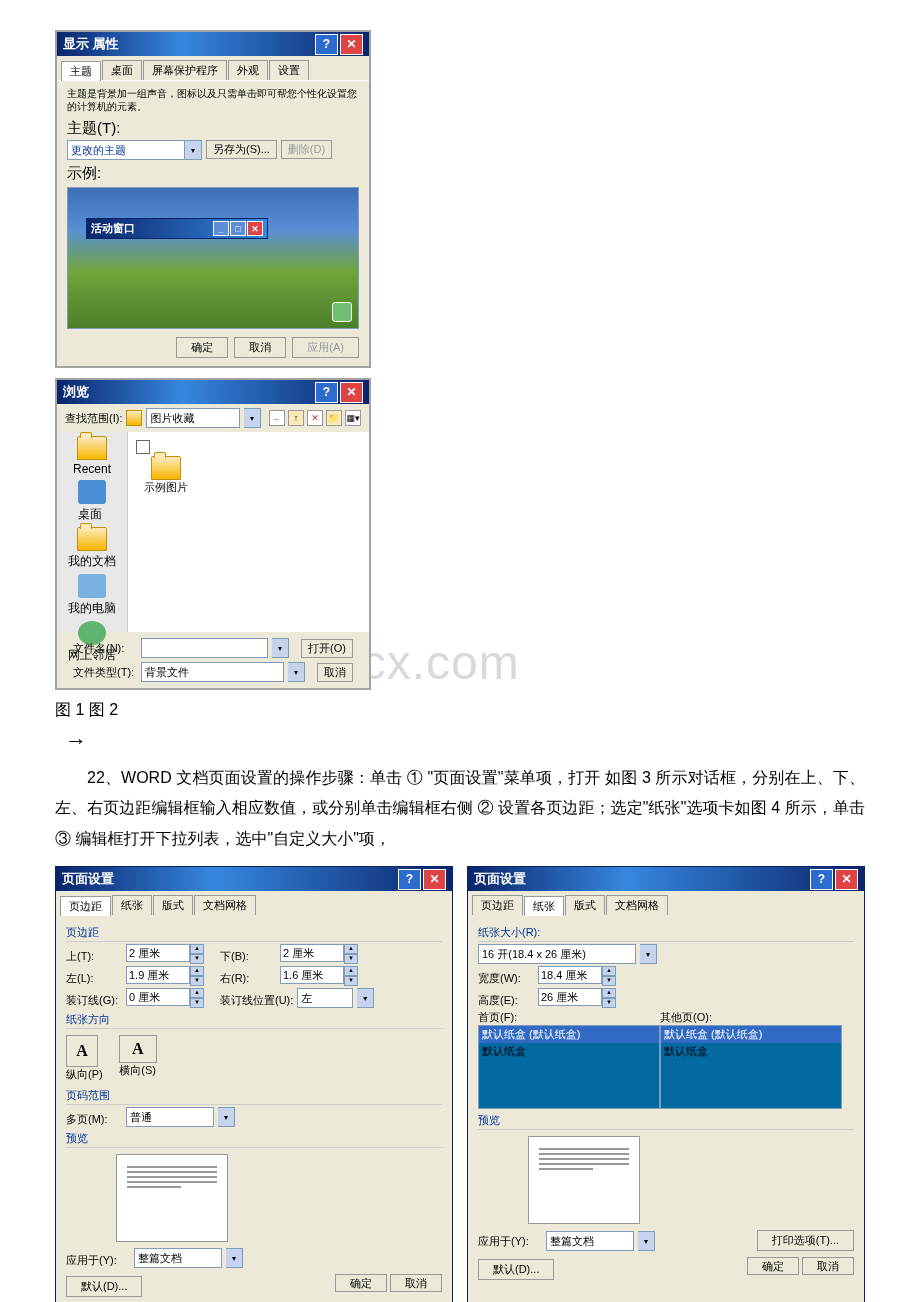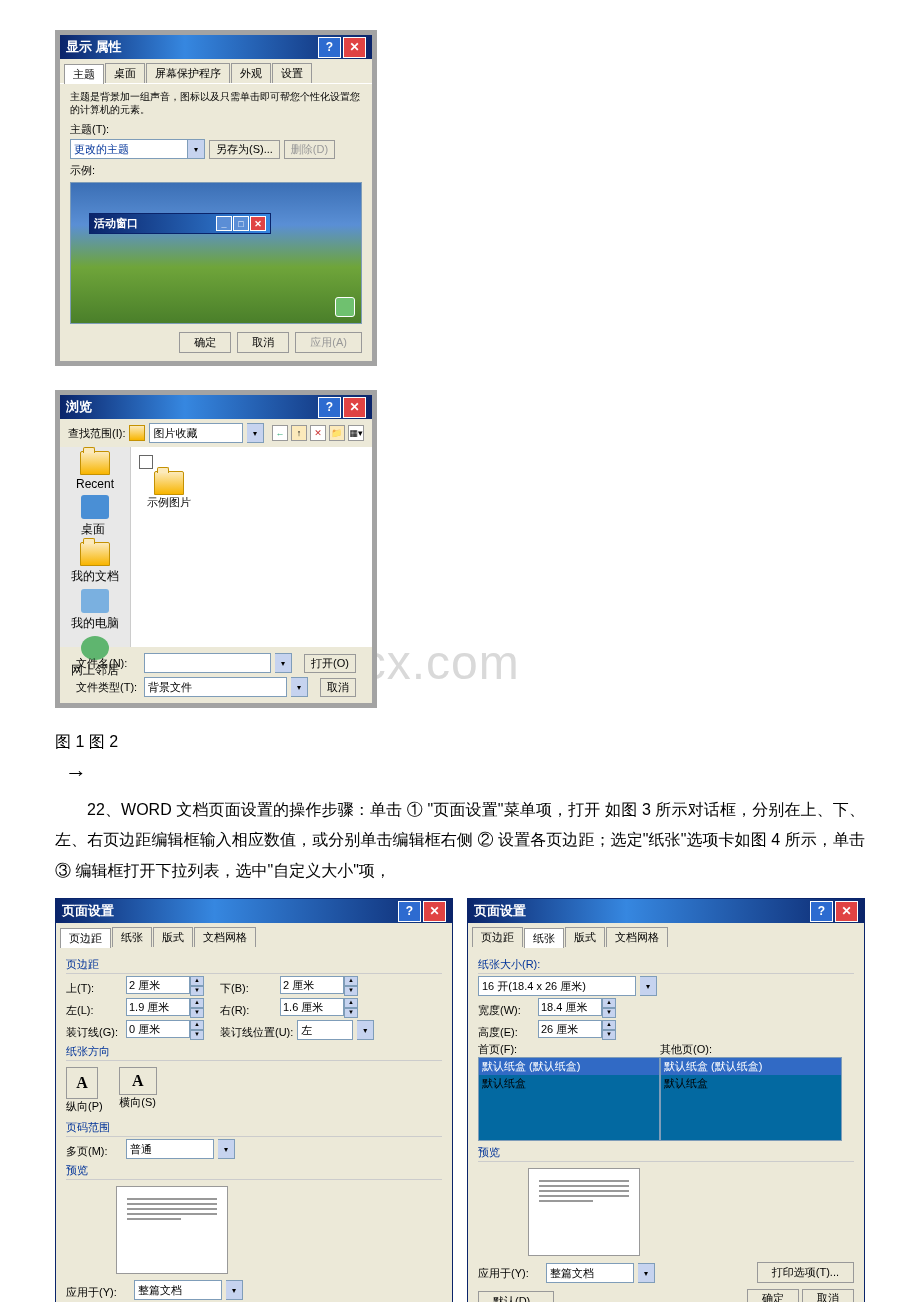--- a/index.html
+++ b/index.html
@@ -1,29 +1,29 @@
 <!DOCTYPE html>
 <html><head>
 <meta charset="utf-8">
 <style>
 body{margin:0;background:#fff;font-family:"Microsoft YaHei",SimSun,Arial,sans-serif;font-size:15px;color:#000;width:920px}
 .page{padding:30px 55px 40px 55px}
 .watermark{position:absolute;left:160px;top:635px;font-size:48px;color:#d9d9d9;letter-spacing:1px;font-family:Arial,sans-serif;z-index:0;pointer-events:none}
-.dialog{border:5px solid #a3a3a3;background:#ec4899;margin-bottom:24px;position:relative;z-index:1}
+.dialog{border:2px solid #a3a3a3;background:#ec4899;margin-bottom:10px;position:relative;z-index:1}
 .titlebar{background:linear-gradient(to right,#0a246a,#3687e0 40%,#0a246a);color:#fff;display:flex;align-items:center;height:24px;padding:0 6px;font-weight:bold;font-size:13px}
 .tb-spacer{flex:1}
 .tb-btn{width:21px;height:19px;border:1px solid #fff;background:#2d6bd0;color:#fff;font-size:12px;display:flex;align-items:center;justify-content:center;margin-left:2px;font-weight:bold}
 .tb-close{background:#e04343;border-color:#fff}
 .tabs{display:flex;background:#ece9d8;padding:4px 4px 0 4px;font-size:11px}
 .tab{border:1px solid #999;border-bottom:none;padding:2px 8px;margin-right:1px;background:#ece9d8}
 .tab.active{background:#fff;position:relative;top:1px}
 .dlg-body{background:#ece9d8;padding:6px 10px 8px 10px;font-size:11px;border-top:1px solid #fff}
 .note{font-size:10px;line-height:1.3;margin-bottom:6px}
-.label{font-size:11px;margin:4px 0 2px 0}
-.combo{display:flex;align-items:flex-end}
+.label{font-size:15px;margin:4px 0 2px 0}
+.combo{display:flex;align-items:flex-start}
 .combo-box{border:1px solid #7f9db9;background:#fff;height:18px;padding:0 3px;font-size:11px;display:flex;align-items:center;flex:1}
 .combo-arrow{width:16px;height:18px;background:#c6d3ef;border:1px solid #7f9db9;border-left:none;display:flex;align-items:center;justify-content:center;font-size:8px;color:#000}
 .smallbtn{border:1px solid #999;background:#ece9d8;padding:1px 6px;font-size:11px;margin-left:4px}
 .sample{border:1px solid #7f9db9;background:linear-gradient(to bottom,#3b6fb5 0%,#5a8fd5 30%,#6fa53a 60%,#4a7f2a 100%);height:140px;position:relative;margin:4px 0}
 .mini-win{position:absolute;left:18px;top:30px;width:180px;background:#fff;border:1px solid #0a246a;font-size:11px}
 .mini-tb{background:linear-gradient(to right,#0a246a,#3687e0);color:#fff;padding:2px 4px;display:flex;align-items:center;font-weight:bold}
 .mini-btns{margin-left:auto;display:flex;gap:1px}
 .mini-b{width:14px;height:13px;background:#5b8ed6;border:1px solid #fff;font-size:9px;display:flex;align-items:center;justify-content:center}
 .mini-x{background:#e04343}
 .mini-body{padding:4px;height:48px;font-size:10px;color:#000;background:#fff;position:relative}

